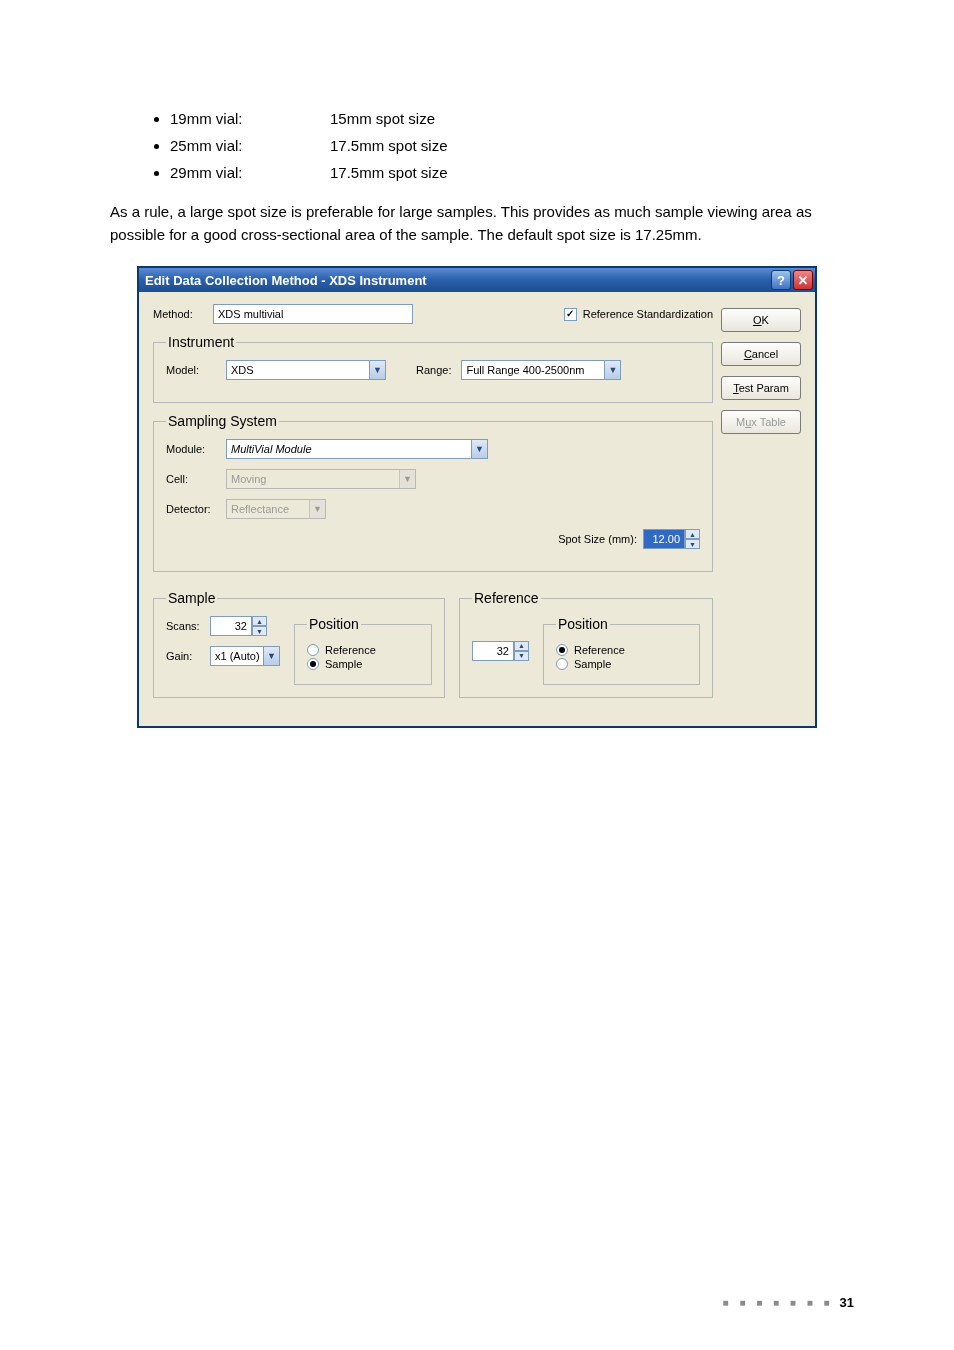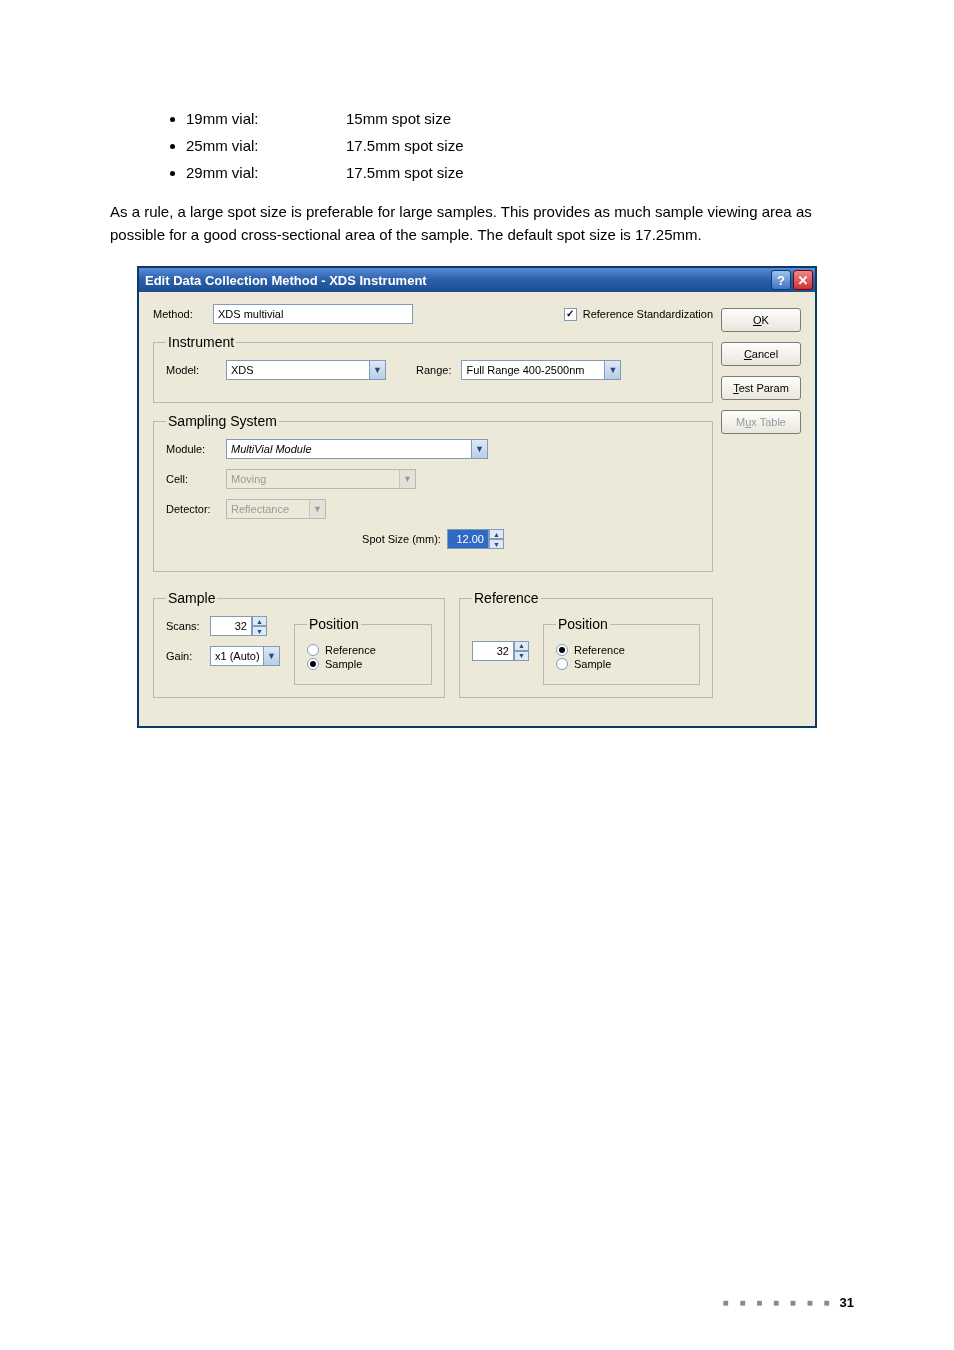--- a/index.html
+++ b/index.html
@@ -16,21 +16,21 @@
     position: relative;
     min-height: 1350px;
   }
   ul.vial-list {
     margin: 0 0 20px 60px;
     padding: 0;
     list-style: disc;
   }
   ul.vial-list li {
     font-size: 15px;
-    margin: 10px 16px;
+    margin: 10px 0;
   }
   .vial-row { display: inline-block; width: 100%; }
   .vial-label { display: inline-block; width: 160px; }
   .vial-spot  { display: inline-block; }
   p.body {
     font-size: 15px;
     line-height: 1.5;
     margin: 10px 0 20px 0;
   }
   
@@ -241,21 +241,21 @@
               <span class="arrow">▼</span>
             </div>
           </div>
           <div class="row">
             <span class="lbl"><span class="u">D</span>etector:</span>
             <div class="select disabled" style="width:100px;">
               <span>Reflectance</span>
               <span class="arrow">▼</span>
             </div>
           </div>
-          <div class="row" style="justify-content:center; margin-top:8px;">
+          <div class="row" style="justify-content:flex-end; margin-top:8px;">
             <span>Spot Size (mm):</span>
             <span style="width:6px;"></span>
             <div class="spin">
               <input class="textbox spot-highlight" value="12.00" style="">
               <div class="spin-btns">
                 <div class="sb">▲</div>
                 <div class="sb">▼</div>
               </div>
             </div>
           </div>

